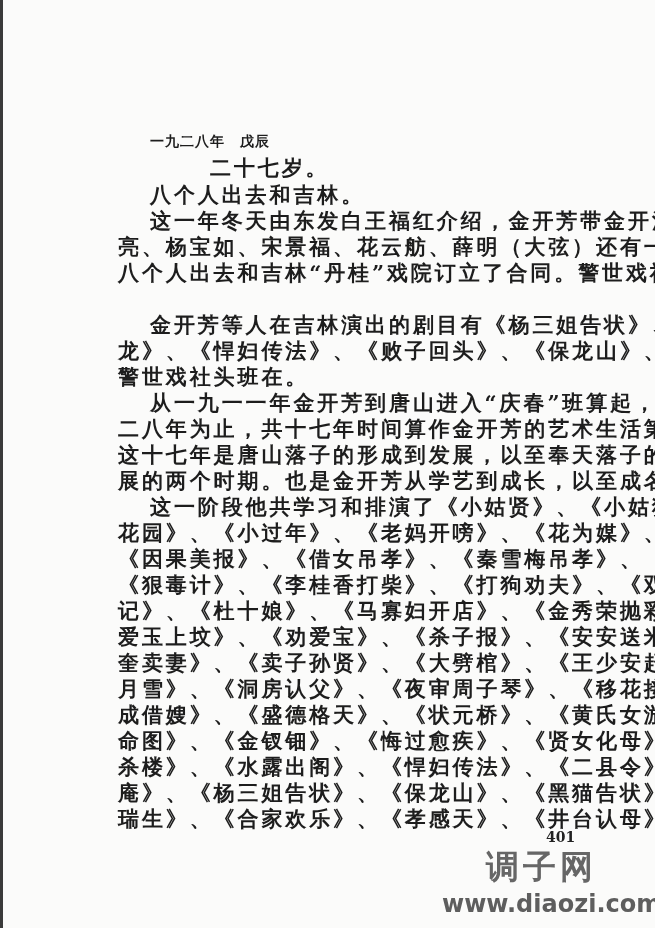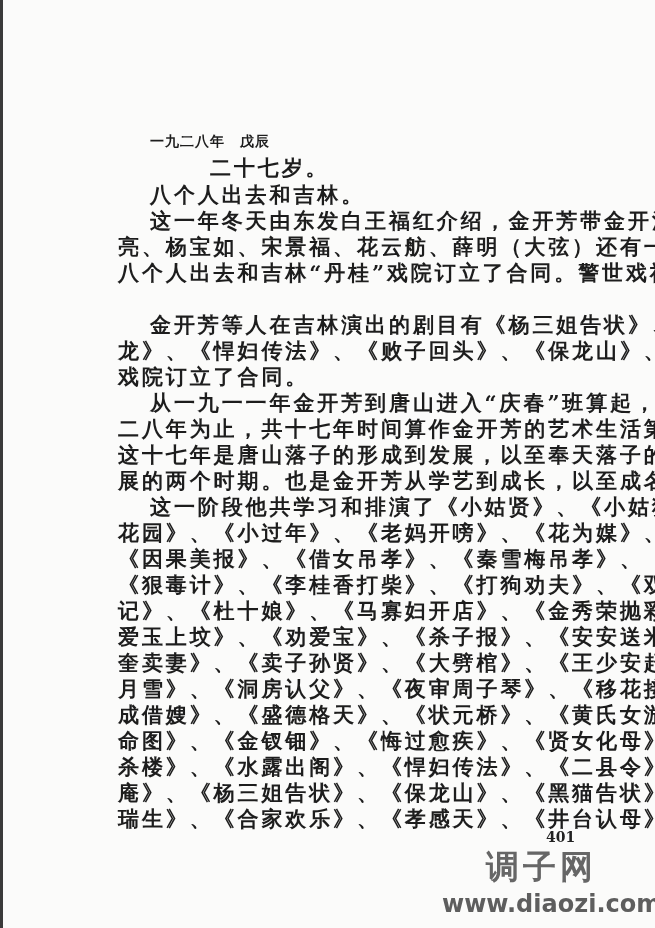--- a/index.html
+++ b/index.html
@@ -40,21 +40,21 @@
 
 <div class="page">
   <div class="line title" style="left:150px; top:128px;">一九二八年　戊辰</div>
   <div class="line" style="left:170px; top:155px;margin-left:40px;">二十七岁。</div>
   <div class="line" style="left:150px; top:182px;">八个人出去和吉林。</div>
   <div class="line" style="left:150px; top:208px; width:440px;">这一年冬天由东发白王福红介绍，金开芳带金开河、金开</div>
   <div class="line" style="top:234px;">亮、杨宝如、宋景福、花云舫、薛明（大弦）还有一个司鼓，共</div>
   <div class="line" style="top:260px;">八个人出去和吉林“丹桂”戏院订立了合同。警世戏社头班在</div>
   <div class="line" style="left:150px; top:312px;">金开芳等人在吉林演出的剧目有《杨三姐告状》、《枪毙驼</div>
   <div class="line" style="top:338px;">龙》、《悍妇传法》、《败子回头》、《保龙山》、《珍珠衫》</div>
-  <div class="line" style="top:364px;">戏院订立了合同。</div>
+  <div class="line" style="top:364px;">警世戏社头班在。</div>
   <div class="line" style="left:150px; top:390px;">从一九一一年金开芳到唐山进入“庆春”班算起，至一九</div>
   <div class="line" style="top:416px;">二八年为止，共十七年时间算作金开芳的艺术生活第一阶段。</div>
   <div class="line" style="top:442px;">这十七年是唐山落子的形成到发展，以至奉天落子的形成与发</div>
   <div class="line" style="top:468px;">展的两个时期。也是金开芳从学艺到成长，以至成名的阶段。</div>
   <div class="line" style="left:150px; top:494px;">这一阶段他共学习和排演了《小姑贤》、《小姑狠》、《吴家</div>
   <div class="line" style="top:520px;">花园》、《小过年》、《老妈开嗙》、《花为媒》、《占花魁》、</div>
   <div class="line" style="top:546px;">《因果美报》、《借女吊孝》、《秦雪梅吊孝》、《三节烈》、</div>
   <div class="line" style="top:572px;">《狠毒计》、《李桂香打柴》、《打狗劝夫》、《双婚配》、《回杯</div>
   <div class="line" style="top:598px;">记》、《杜十娘》、《马寡妇开店》、《金秀荣抛彩球》、《黄</div>
   <div class="line" style="top:624px;">爱玉上坟》、《劝爱宝》、《杀子报》、《安安送米》、《冯</div>

